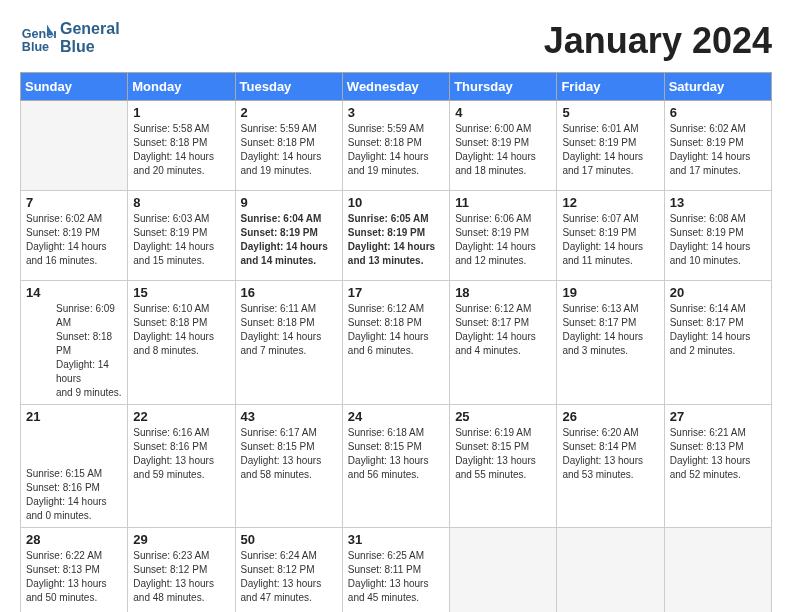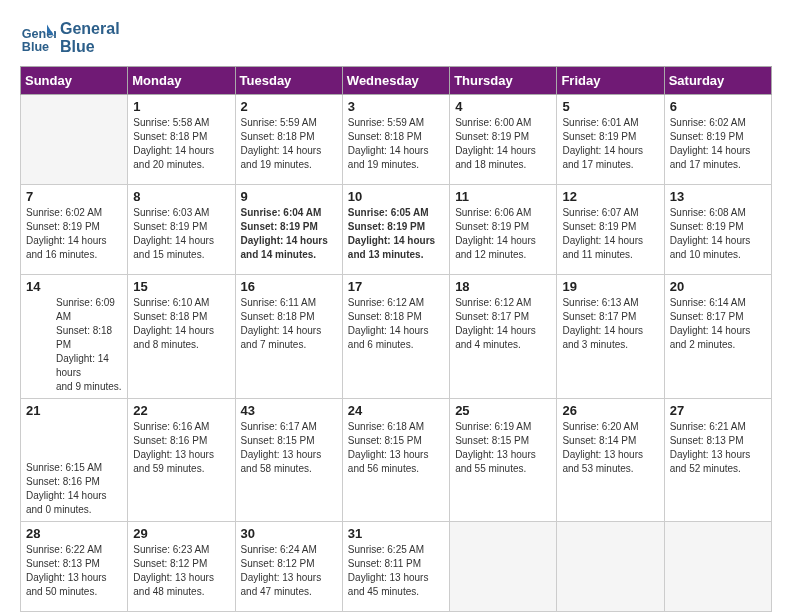--- a/index.html
+++ b/index.html
@@ -36,21 +36,21 @@
     .location-title {
       font-size: 16px;
       color: #444;
     }
     table {
       width: 100%;
       border-collapse: collapse;
       table-layout: fixed;
     }
     th {
-      background-color: #701a75;
+      background-color: #3b82f6;
       color: #fff;
       font-size: 13px;
       font-weight: bold;
       padding: 6px 4px;
       text-align: left;
       border: 1px solid #aaa;
     }
     td {
       border: 1px solid #ccc;
       vertical-align: top;
@@ -84,20 +84,21 @@
       <text x="2" y="20" font-size="14" font-weight="bold" fill="#2c5f8a">General</text>
       <text x="2" y="34" font-size="14" font-weight="bold" fill="#2c5f8a">Blue</text>
       <polygon points="30,5 38,18 30,14" fill="#2c6fad"></polygon>
     </svg>
     <div style="display:flex;flex-direction:column;">
       <span style="font-size:16px;font-weight:bold;color:#2c5f8a;line-height:1.1;">General</span>
       <span style="font-size:16px;font-weight:bold;color:#2c5f8a;line-height:1.1;">Blue</span>
     </div>
   </div>
   <div class="title-block">
+    <div class="month-title">January 2024</div>
   </div>
 </div>
 
 <table>
   <thead>
     <tr id="weekday-header">
         <th>Sunday</th>
         <th>Monday</th>
         <th>Tuesday</th>
         <th>Wednesday</th>
@@ -314,21 +315,21 @@
 and 50 minutes.</div>
         </td>
         <td>
           <div class="day-number">29</div>
           <div class="day-info" style="white-space: pre-line;">Sunrise: 6:23 AM
 Sunset: 8:12 PM
 Daylight: 13 hours
 and 48 minutes.</div>
         </td>
         <td>
-          <div class="day-number">30</div>
+          <div class="day-number">50</div>
           <div class="day-info" style="white-space: pre-line;">Sunrise: 6:24 AM
 Sunset: 8:12 PM
 Daylight: 13 hours
 and 47 minutes.</div>
         </td>
         <td>
           <div class="day-number">31</div>
           <div class="day-info" style="white-space: pre-line;">Sunrise: 6:25 AM
 Sunset: 8:11 PM
 Daylight: 13 hours

